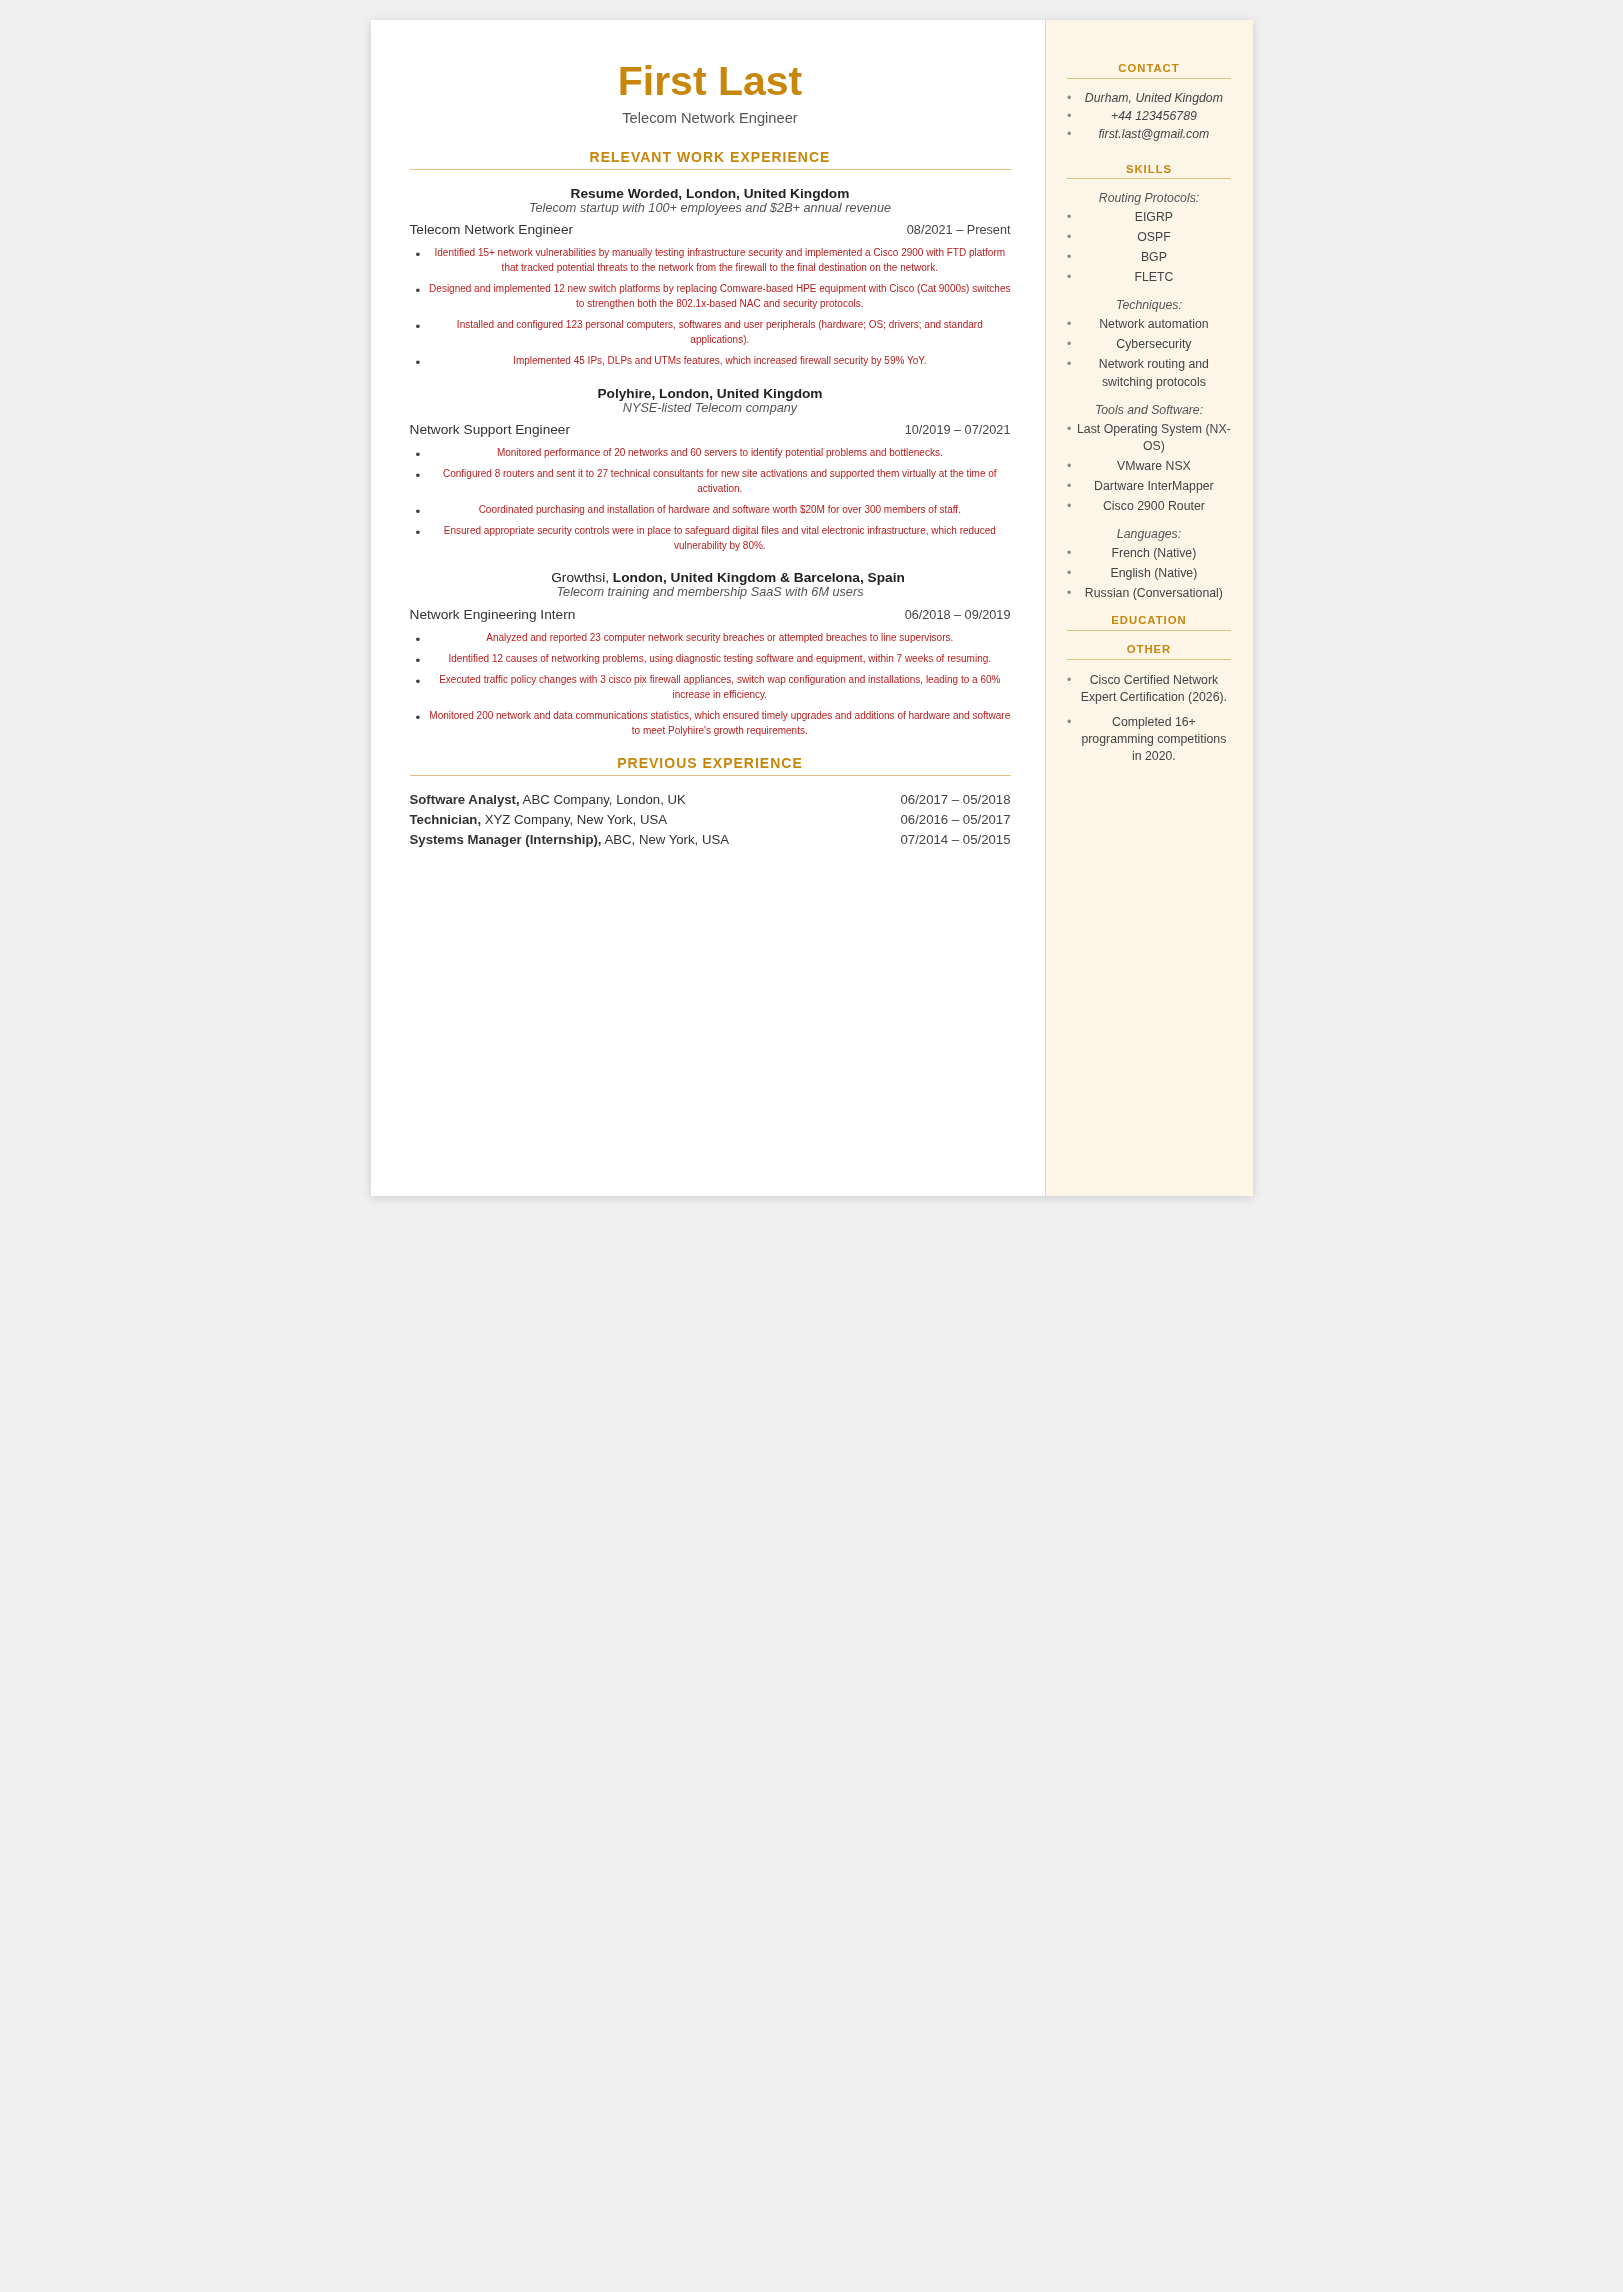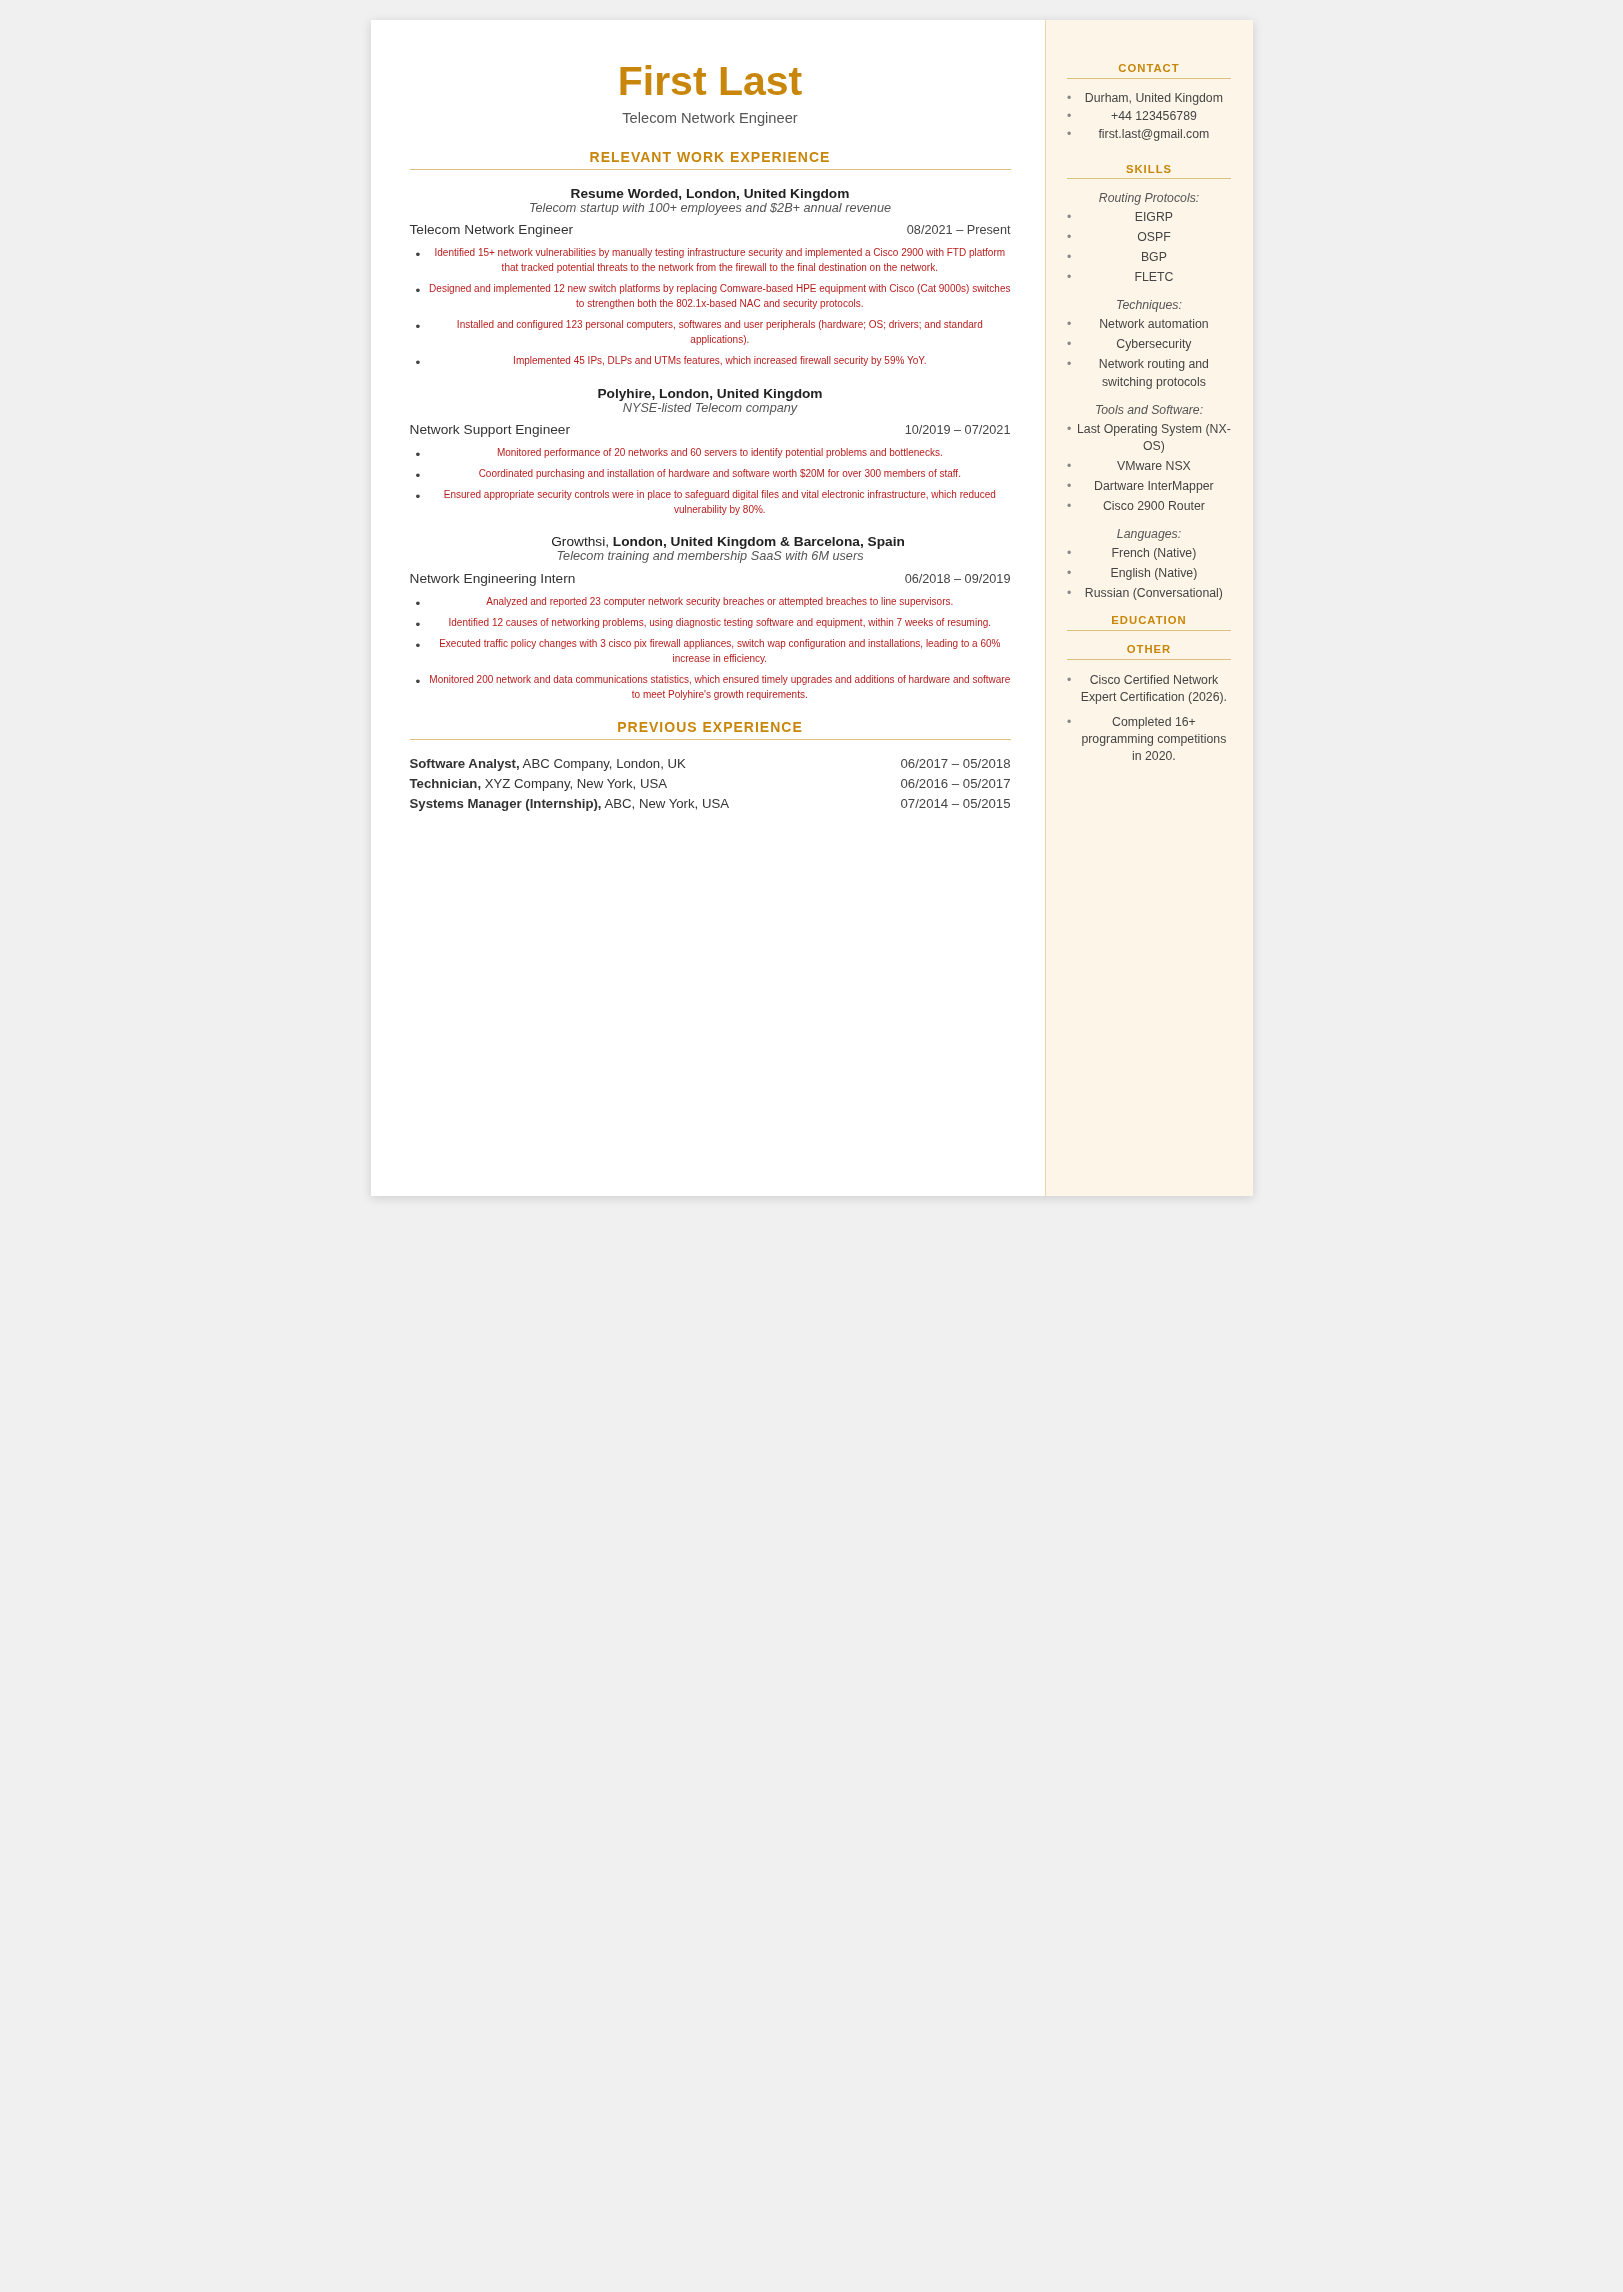--- a/index.html
+++ b/index.html
@@ -124,20 +124,21 @@
       letter-spacing: 1px;
       text-transform: uppercase;
       border-bottom: 1px solid #e0c080;
       padding-bottom: 3.9px;
       margin-bottom: 11.8px;
       margin-top: 3.9px;
     }
     .contact-list {
       list-style: none;
       margin-bottom: 21.6px;
+      font-style: italic;
     }
     .contact-list li {
       font-size: 12.3px;
       color: #444;
       margin-bottom: 3.9px;
       padding-left: 9.8px;
       position: relative;
     }
     .contact-list li::before {
       content: "•";
@@ -236,20 +237,21 @@
       <div class="company-name">
         <span style="font-weight:bold;">Polyhire,</span><span> London, United Kingdom</span>
       </div>
       <div class="company-desc">NYSE-listed Telecom company</div>
       <div class="job-row">
         <span class="job-title">Network Support Engineer</span>
         <span class="job-dates">10/2019 – 07/2021</span>
       </div>
       <ul class="bullet-list">
         <li>Monitored performance of 20 networks and 60 servers to identify potential problems and bottlenecks.</li>
+        <li>Configured 8 routers and sent it to 27 technical consultants for new site activations and supported them virtually at the time of activation.</li>
         <li>Coordinated purchasing and installation of hardware and software worth $20M for over 300 members of staff.</li>
         <li>Ensured appropriate security controls were in place to safeguard digital files and vital electronic infrastructure, which reduced vulnerability by 80%.</li>
       </ul>
     </div>
 
     <div class="company-block">
       <div class="company-name">
         <span style="font-weight:normal;margin-left:36px;">Growthsi,</span><span> London, United Kingdom &amp; Barcelona, Spain</span>
       </div>
       <div class="company-desc">Telecom training and membership SaaS with 6M users</div>

